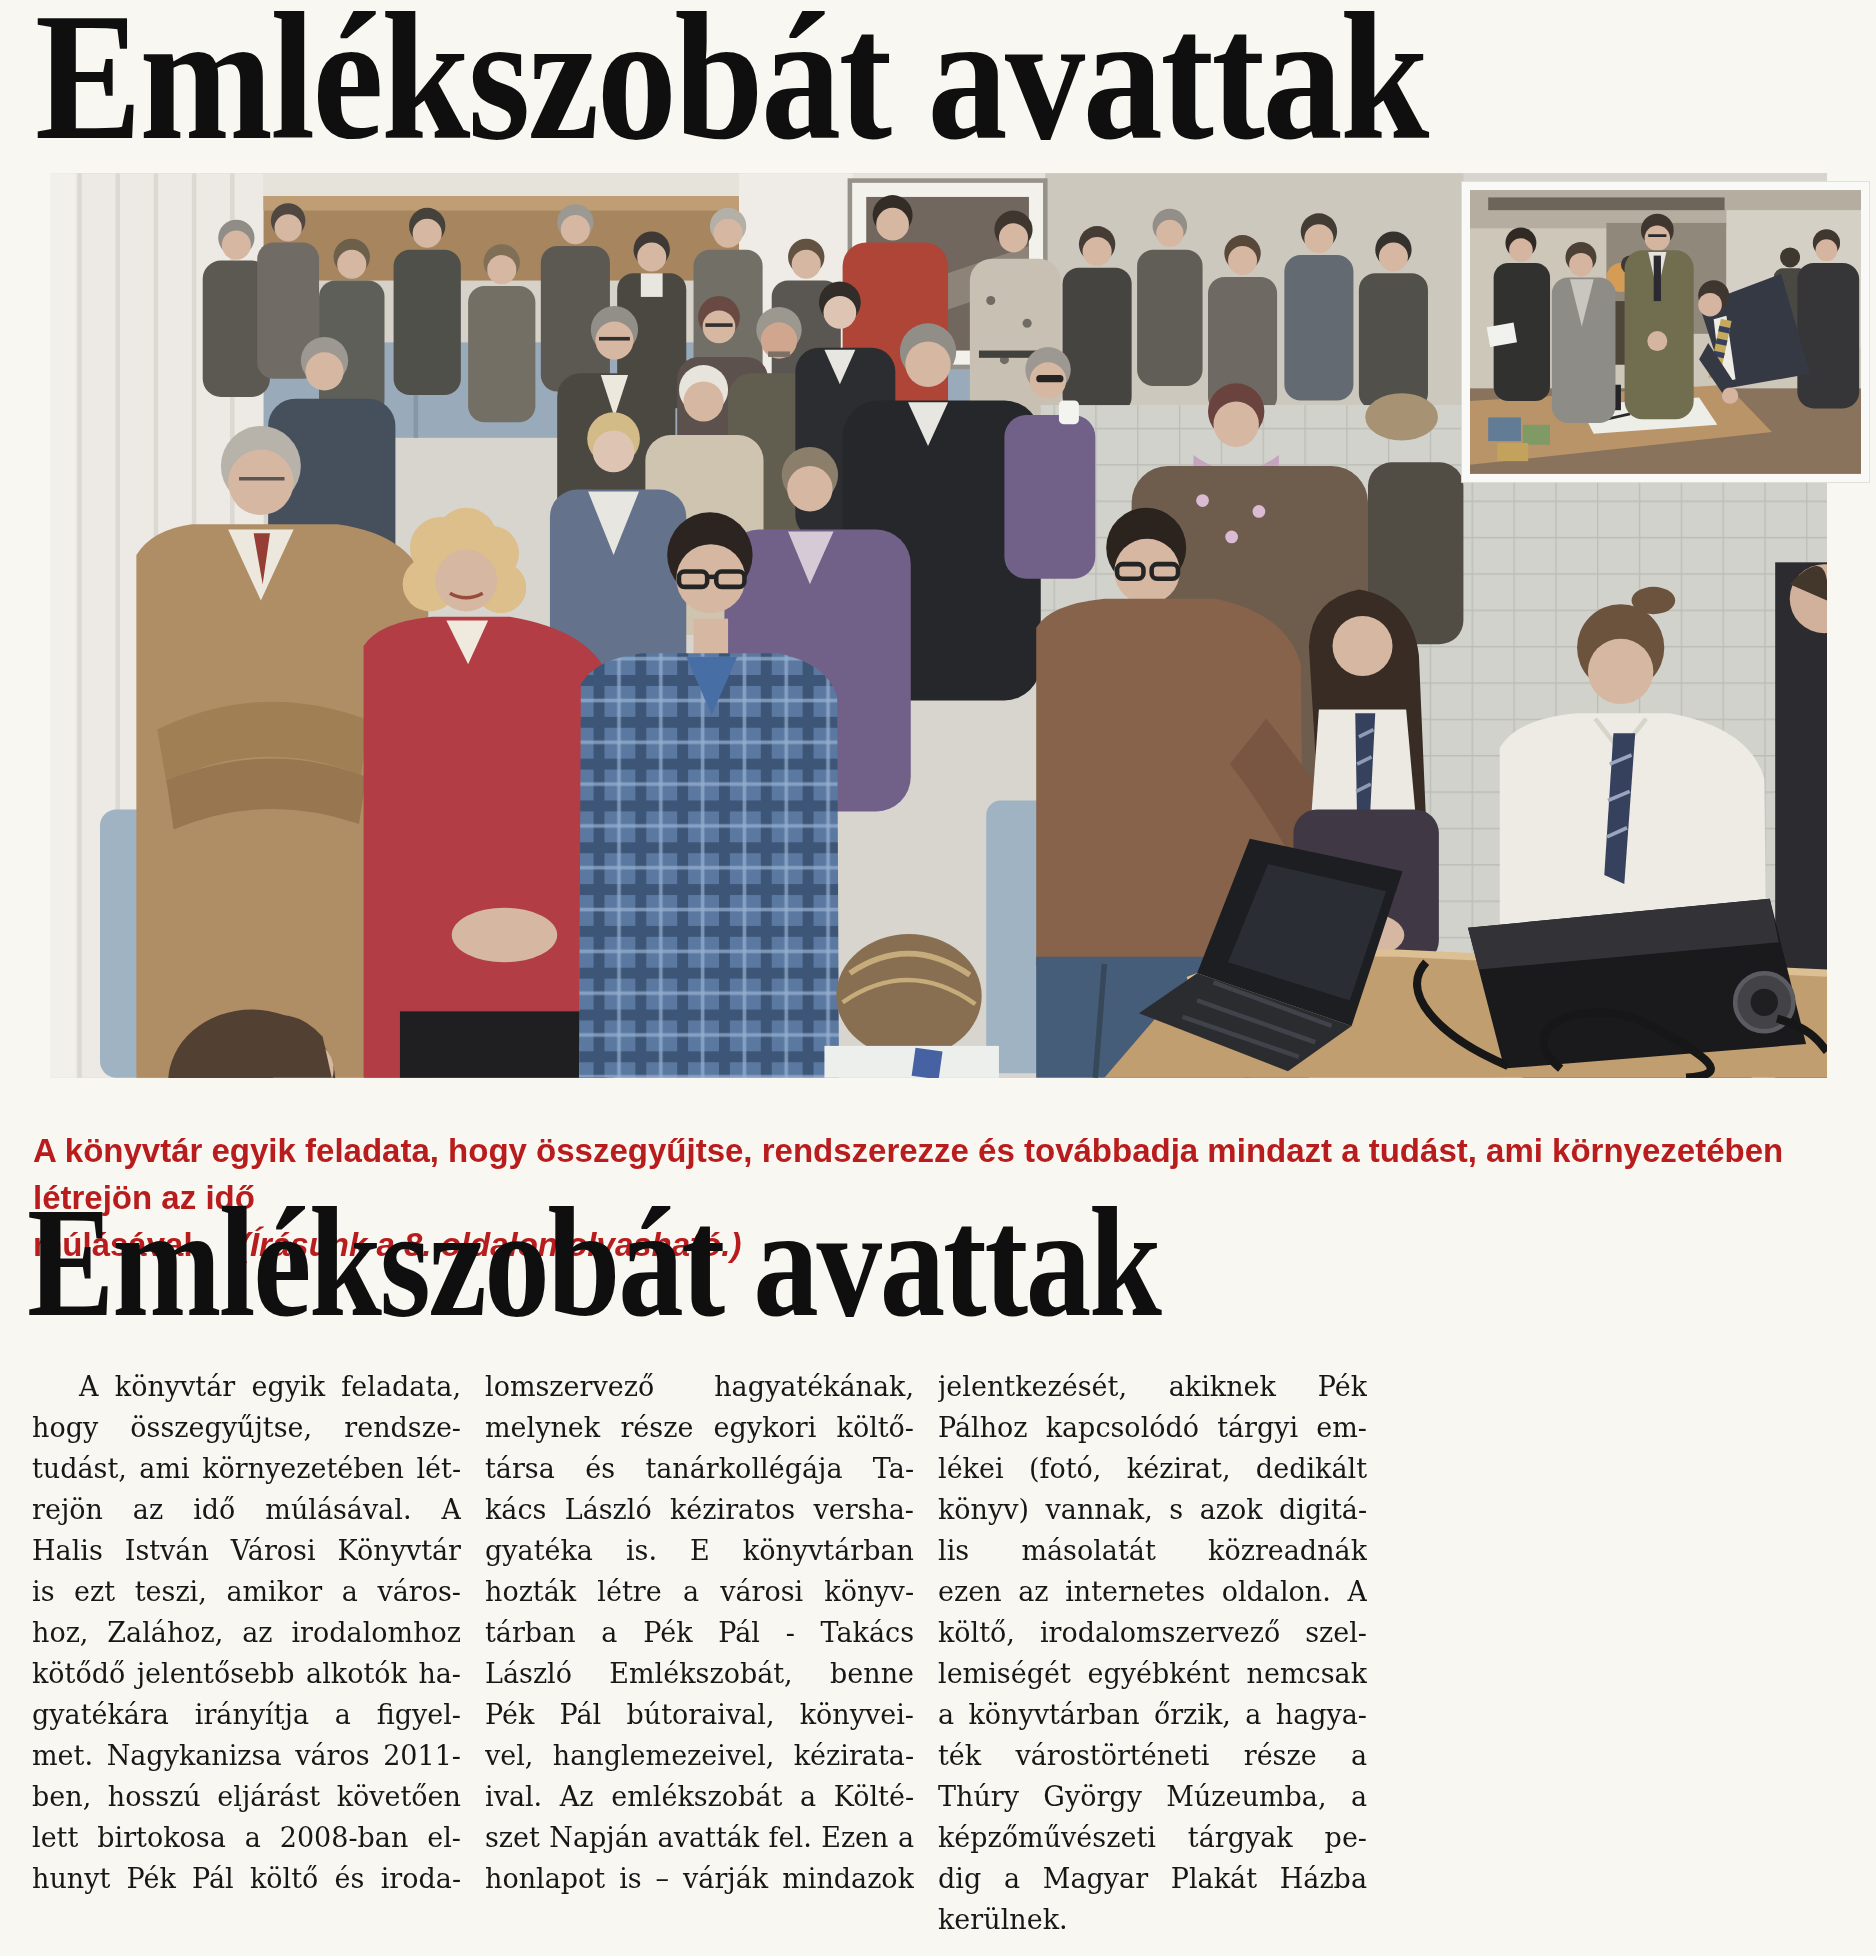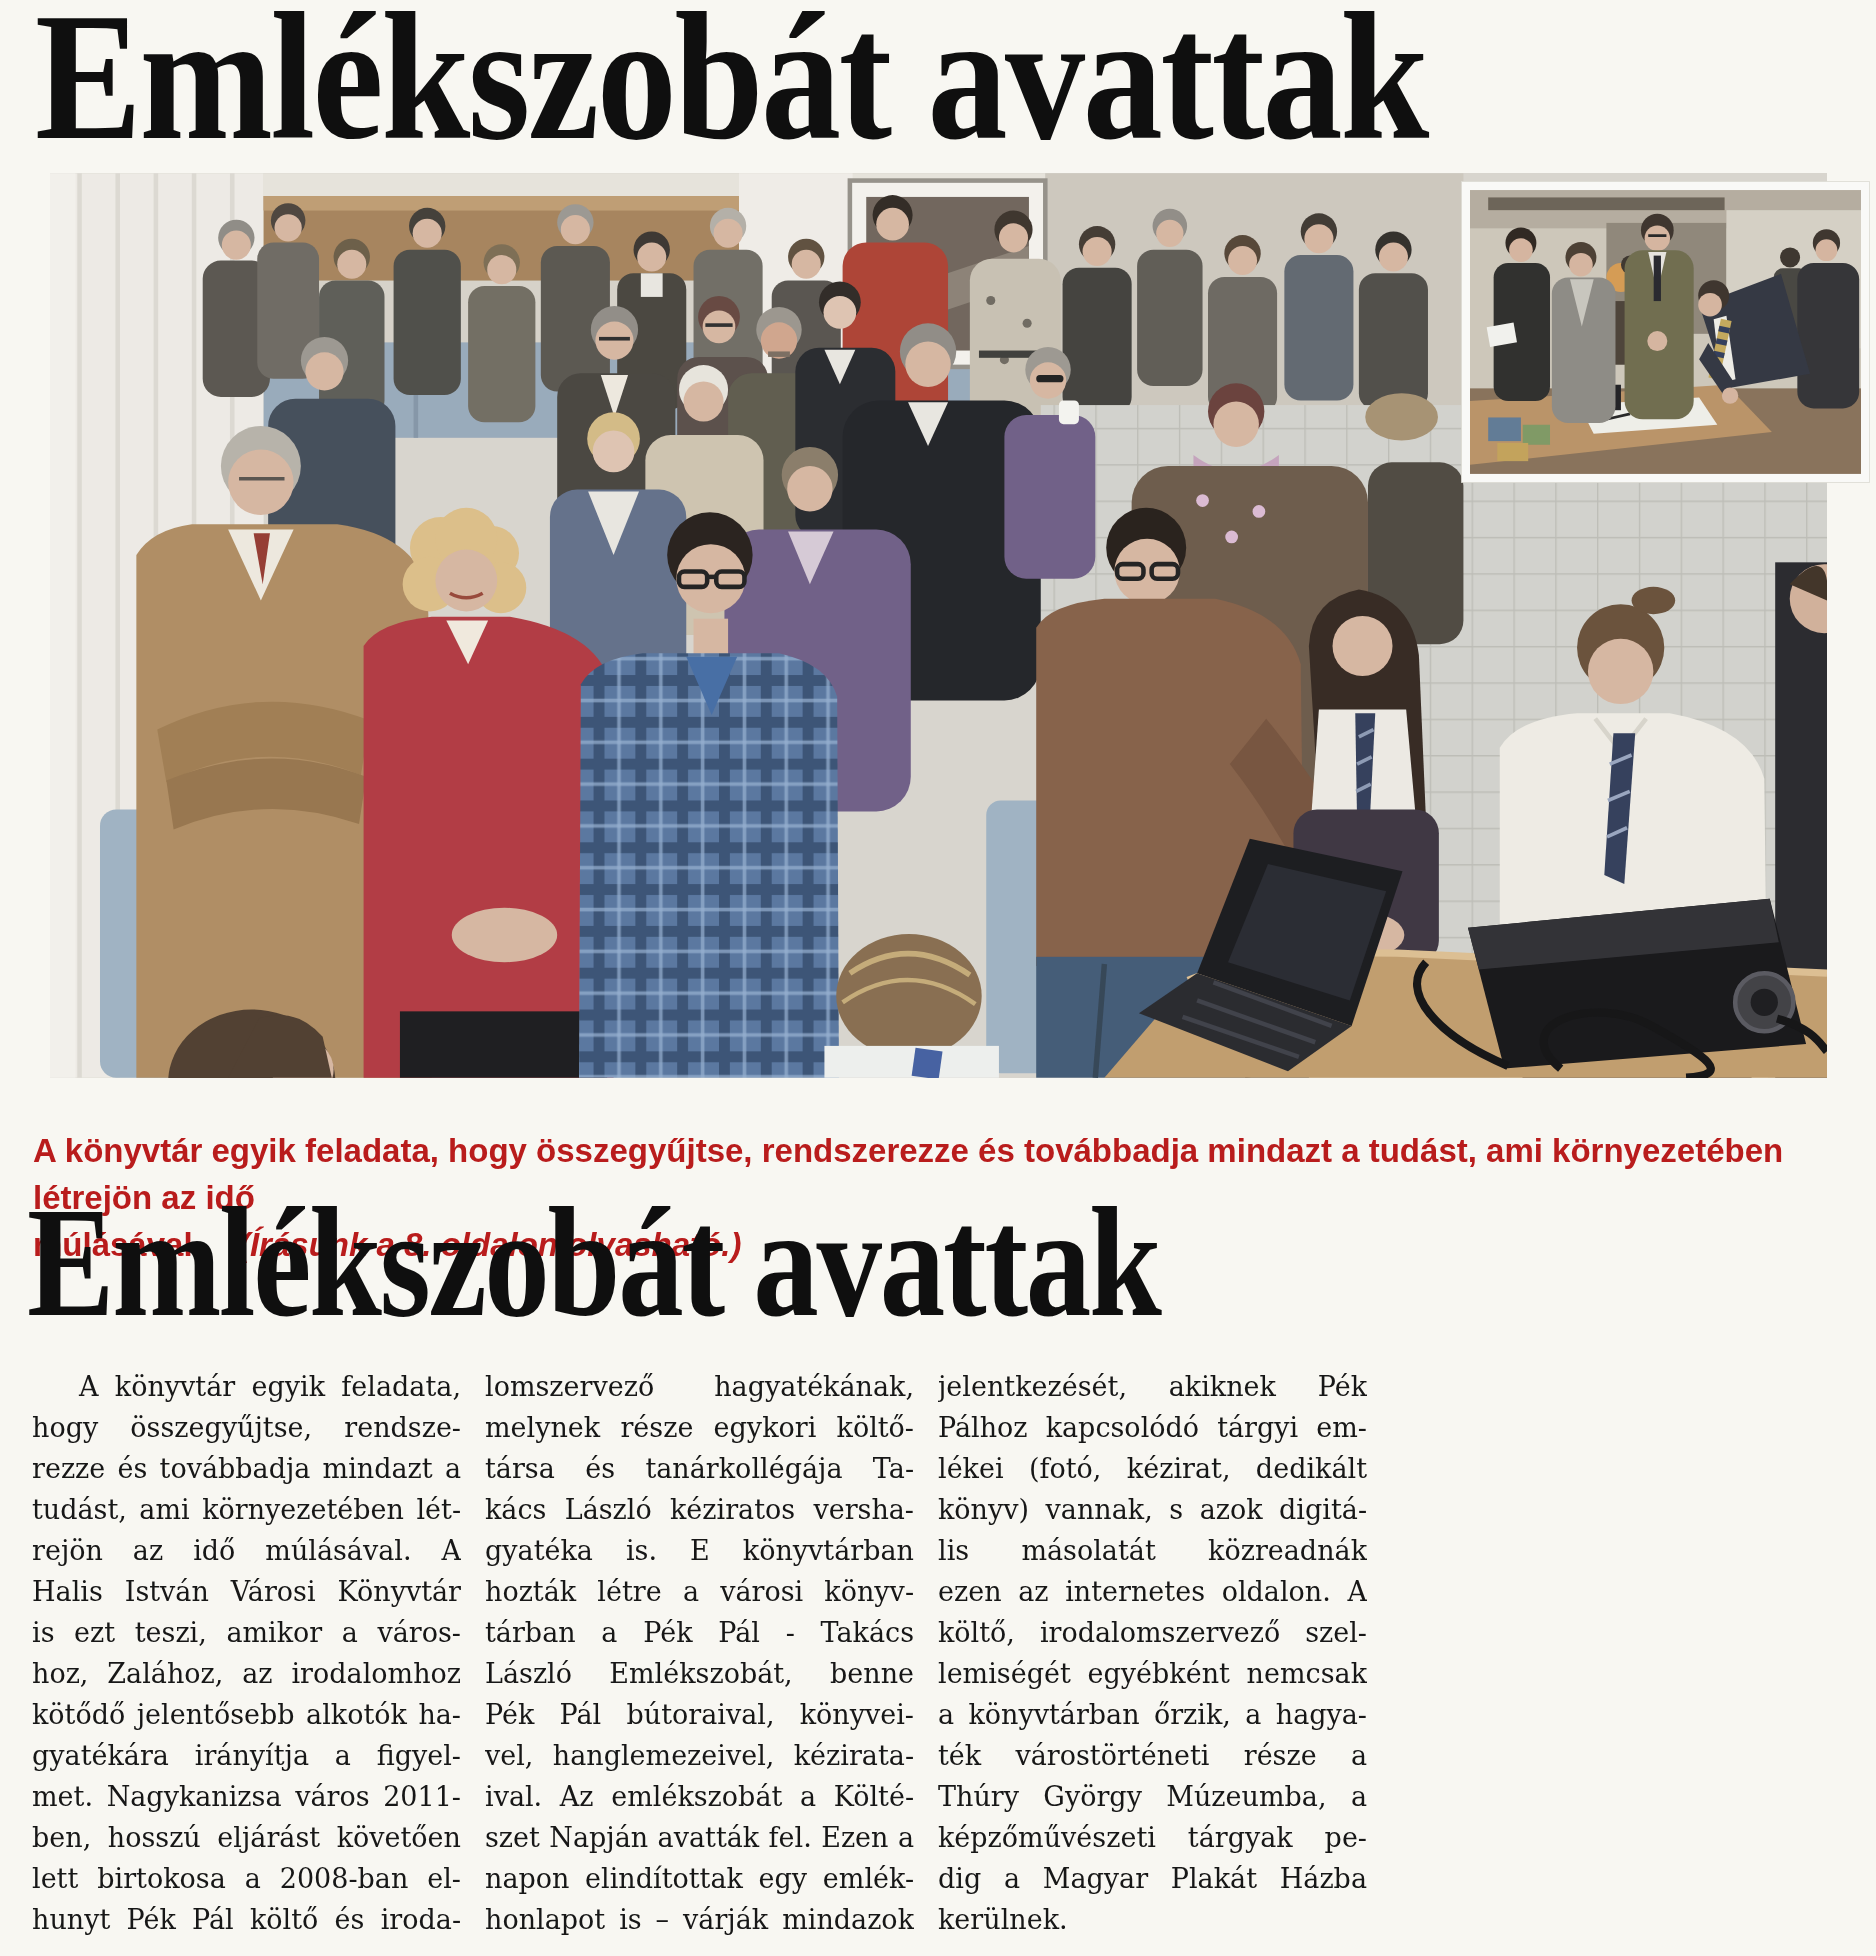--- a/index.html
+++ b/index.html
@@ -517,21 +517,20 @@
     <div class="cap-line"><span>A könyvtár egyik feladata, hogy összegyűjtse, rendszerezze és továbbadja mindazt a tudást, ami környezetében létrejön az idő</span></div>
     <div class="cap-line"><span>múlásával.</span> <span class="ital">(Írásunk a 8. oldalon olvasható.)</span></div>
   </div>
 
   <div class="headline bottom">Emlékszobát avattak</div>
 
   <div class="columns">
       <div class="col">
         <div class="bl indent">A könyvtár egyik feladata,</div>
         <div class="bl">hogy összegyűjtse, rendsze-</div>
-        <div class="bl">rezze és továbbadja mindazt a</div>
         <div class="bl">tudást, ami környezetében lét-</div>
         <div class="bl">rejön az idő múlásával. A</div>
         <div class="bl">Halis István Városi Könyvtár</div>
         <div class="bl">is ezt teszi, amikor a város-</div>
         <div class="bl">hoz, Zalához, az irodalomhoz</div>
         <div class="bl">kötődő jelentősebb alkotók ha-</div>
         <div class="bl">gyatékára irányítja a figyel-</div>
         <div class="bl">met. Nagykanizsa város 2011-</div>
         <div class="bl">ben, hosszú eljárást követően</div>
         <div class="bl">lett birtokosa a 2008-ban el-</div>
@@ -543,21 +542,20 @@
         <div class="bl">társa és tanárkollégája Ta-</div>
         <div class="bl">kács László kéziratos versha-</div>
         <div class="bl">gyatéka is. E könyvtárban</div>
         <div class="bl">hozták létre a városi könyv-</div>
         <div class="bl">tárban a Pék Pál - Takács</div>
         <div class="bl">László Emlékszobát, benne</div>
         <div class="bl">Pék Pál bútoraival, könyvei-</div>
         <div class="bl">vel, hanglemezeivel, kézirata-</div>
         <div class="bl">ival. Az emlékszobát a Költé-</div>
         <div class="bl">szet Napján avatták fel. Ezen a</div>
-        <div class="bl">napon elindítottak egy emlék-</div>
         <div class="bl">honlapot is – várják mindazok</div>
       </div>
       <div class="col">
         <div class="bl">jelentkezését, akiknek Pék</div>
         <div class="bl">Pálhoz kapcsolódó tárgyi em-</div>
         <div class="bl">lékei (fotó, kézirat, dedikált</div>
         <div class="bl">könyv) vannak, s azok digitá-</div>
         <div class="bl">lis másolatát közreadnák</div>
         <div class="bl">ezen az internetes oldalon. A</div>
         <div class="bl">költő, irodalomszervező szel-</div>

